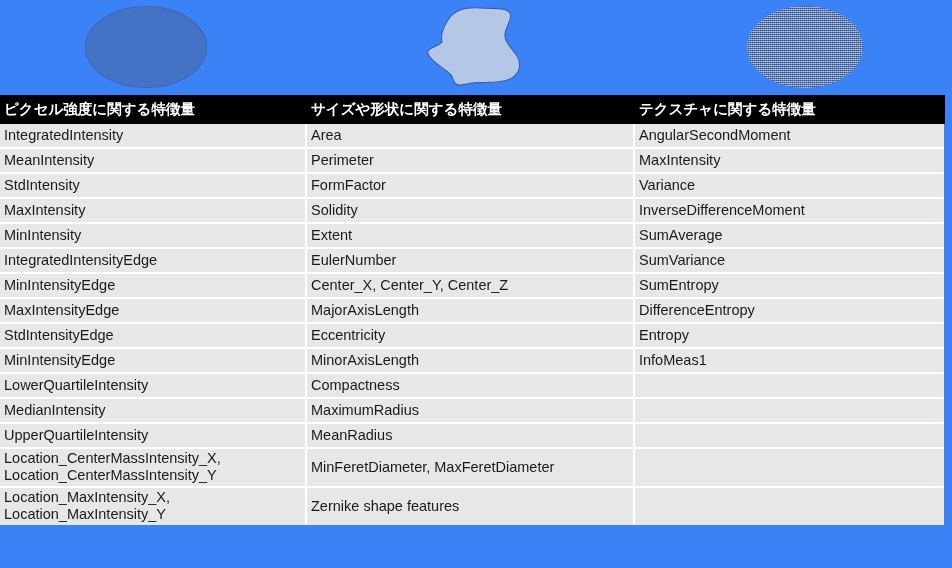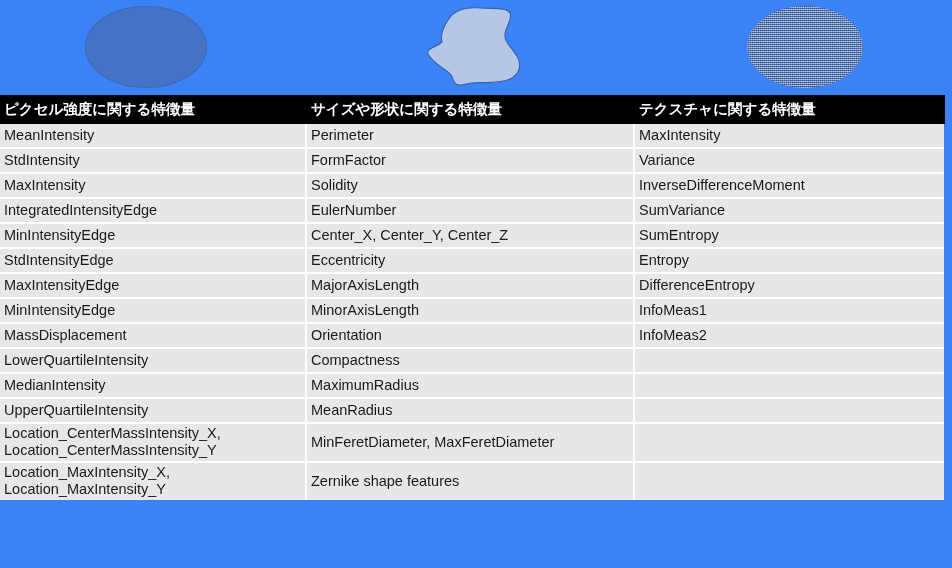--- a/index.html
+++ b/index.html
@@ -123,63 +123,68 @@
     </colgroup>
     <thead>
       <tr>
         <th>ピクセル強度に関する特徴量</th>
         <th>サイズや形状に関する特徴量</th>
         <th>テクスチャに関する特徴量</th>
       </tr>
     </thead>
     <tbody id="table-body">
         <tr>
+          <td>IntegratedIntensity</td>
+          <td>Area</td>
+          <td>AngularSecondMoment</td>
+        </tr>
+        <tr>
           <td>MeanIntensity</td>
           <td>Perimeter</td>
           <td>MaxIntensity</td>
         </tr>
         <tr>
           <td>StdIntensity</td>
           <td>FormFactor</td>
           <td>Variance</td>
         </tr>
         <tr>
           <td>MaxIntensity</td>
           <td>Solidity</td>
           <td>InverseDifferenceMoment</td>
         </tr>
         <tr>
+          <td>MinIntensity</td>
+          <td>Extent</td>
+          <td>SumAverage</td>
+        </tr>
+        <tr>
           <td>IntegratedIntensityEdge</td>
           <td>EulerNumber</td>
           <td>SumVariance</td>
         </tr>
         <tr>
           <td>MinIntensityEdge</td>
           <td>Center_X, Center_Y, Center_Z</td>
           <td>SumEntropy</td>
         </tr>
         <tr>
+          <td>MaxIntensityEdge</td>
+          <td>MajorAxisLength</td>
+          <td>DifferenceEntropy</td>
+        </tr>
+        <tr>
           <td>StdIntensityEdge</td>
           <td>Eccentricity</td>
           <td>Entropy</td>
         </tr>
         <tr>
-          <td>MaxIntensityEdge</td>
-          <td>MajorAxisLength</td>
-          <td>DifferenceEntropy</td>
-        </tr>
-        <tr>
           <td>MinIntensityEdge</td>
           <td>MinorAxisLength</td>
           <td>InfoMeas1</td>
-        </tr>
-        <tr>
-          <td>MassDisplacement</td>
-          <td>Orientation</td>
-          <td>InfoMeas2</td>
         </tr>
         <tr>
           <td>LowerQuartileIntensity</td>
           <td>Compactness</td>
           <td class="empty"></td>
         </tr>
         <tr>
           <td>MedianIntensity</td>
           <td>MaximumRadius</td>
           <td class="empty"></td>

